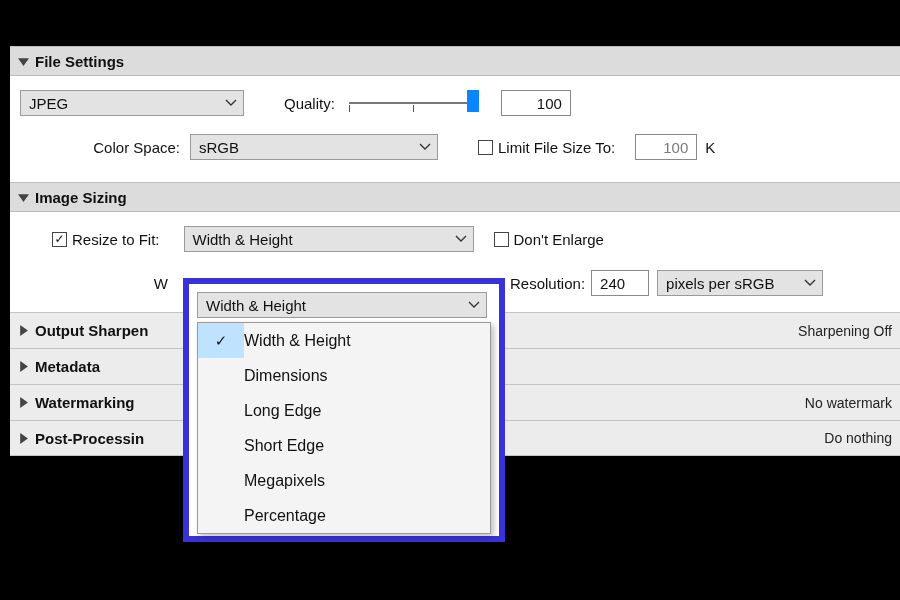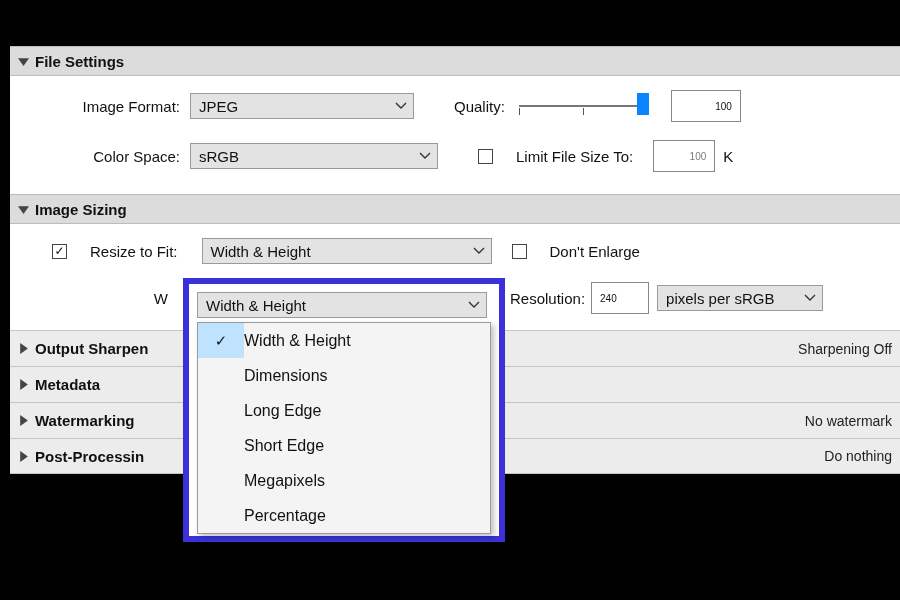--- a/index.html
+++ b/index.html
@@ -79,38 +79,38 @@
     justify-content: space-between;
     height: 26px;
     background: #e3e3e3;
     border: 1px solid #9a9a9a;
     padding: 0 6px 0 8px;
     font-size: 15px;
     cursor: default;
   }
   .combo .chev { margin-left: 8px; }
   .num-input {
-    height: 32px;
+    height: 26px;
     border: 1px solid #888;
     background: #fff;
     text-align: right;
     padding: 0 8px;
-    font-size: 10px;
+    font-size: 15px;
     display: inline-flex;
     align-items: center;
     justify-content: flex-end;
   }
   .num-input.disabled {
     color: #7a7a7a;
     background: #fff;
   }
   .checkbox {
     display: inline-flex;
     align-items: center;
-    gap: 23px;
+    gap: 5px;
     font-size: 15px;
   }
   .checkbox .box {
     width: 15px;
     height: 15px;
     border: 1px solid #444;
     background: #fff;
     display: inline-flex;
     align-items: center;
     justify-content: center;
@@ -184,21 +184,20 @@
     <span class="disclosure">
       <svg width="11" height="11" viewBox="0 0 10 10">
           <polygon points="0,2 10,2 5,9" fill="#444"></polygon>
         </svg>
     </span>
     <span>File Settings</span>
   </div>
 
   <div class="section-body">
     <div class="row">
-      <div class="label-col">Image Format:</div>
       <div class="combo" style="width:224px">
         <span>JPEG</span>
         <span class="chev">
           <svg width="12" height="8" viewBox="0 0 12 8">
               <polyline points="1,1 6,6 11,1" fill="none" stroke="#333" stroke-width="1.4"></polyline>
             </svg>
         </span>
       </div>
       <div style="width:40px"></div>
       <div>Quality:</div>

